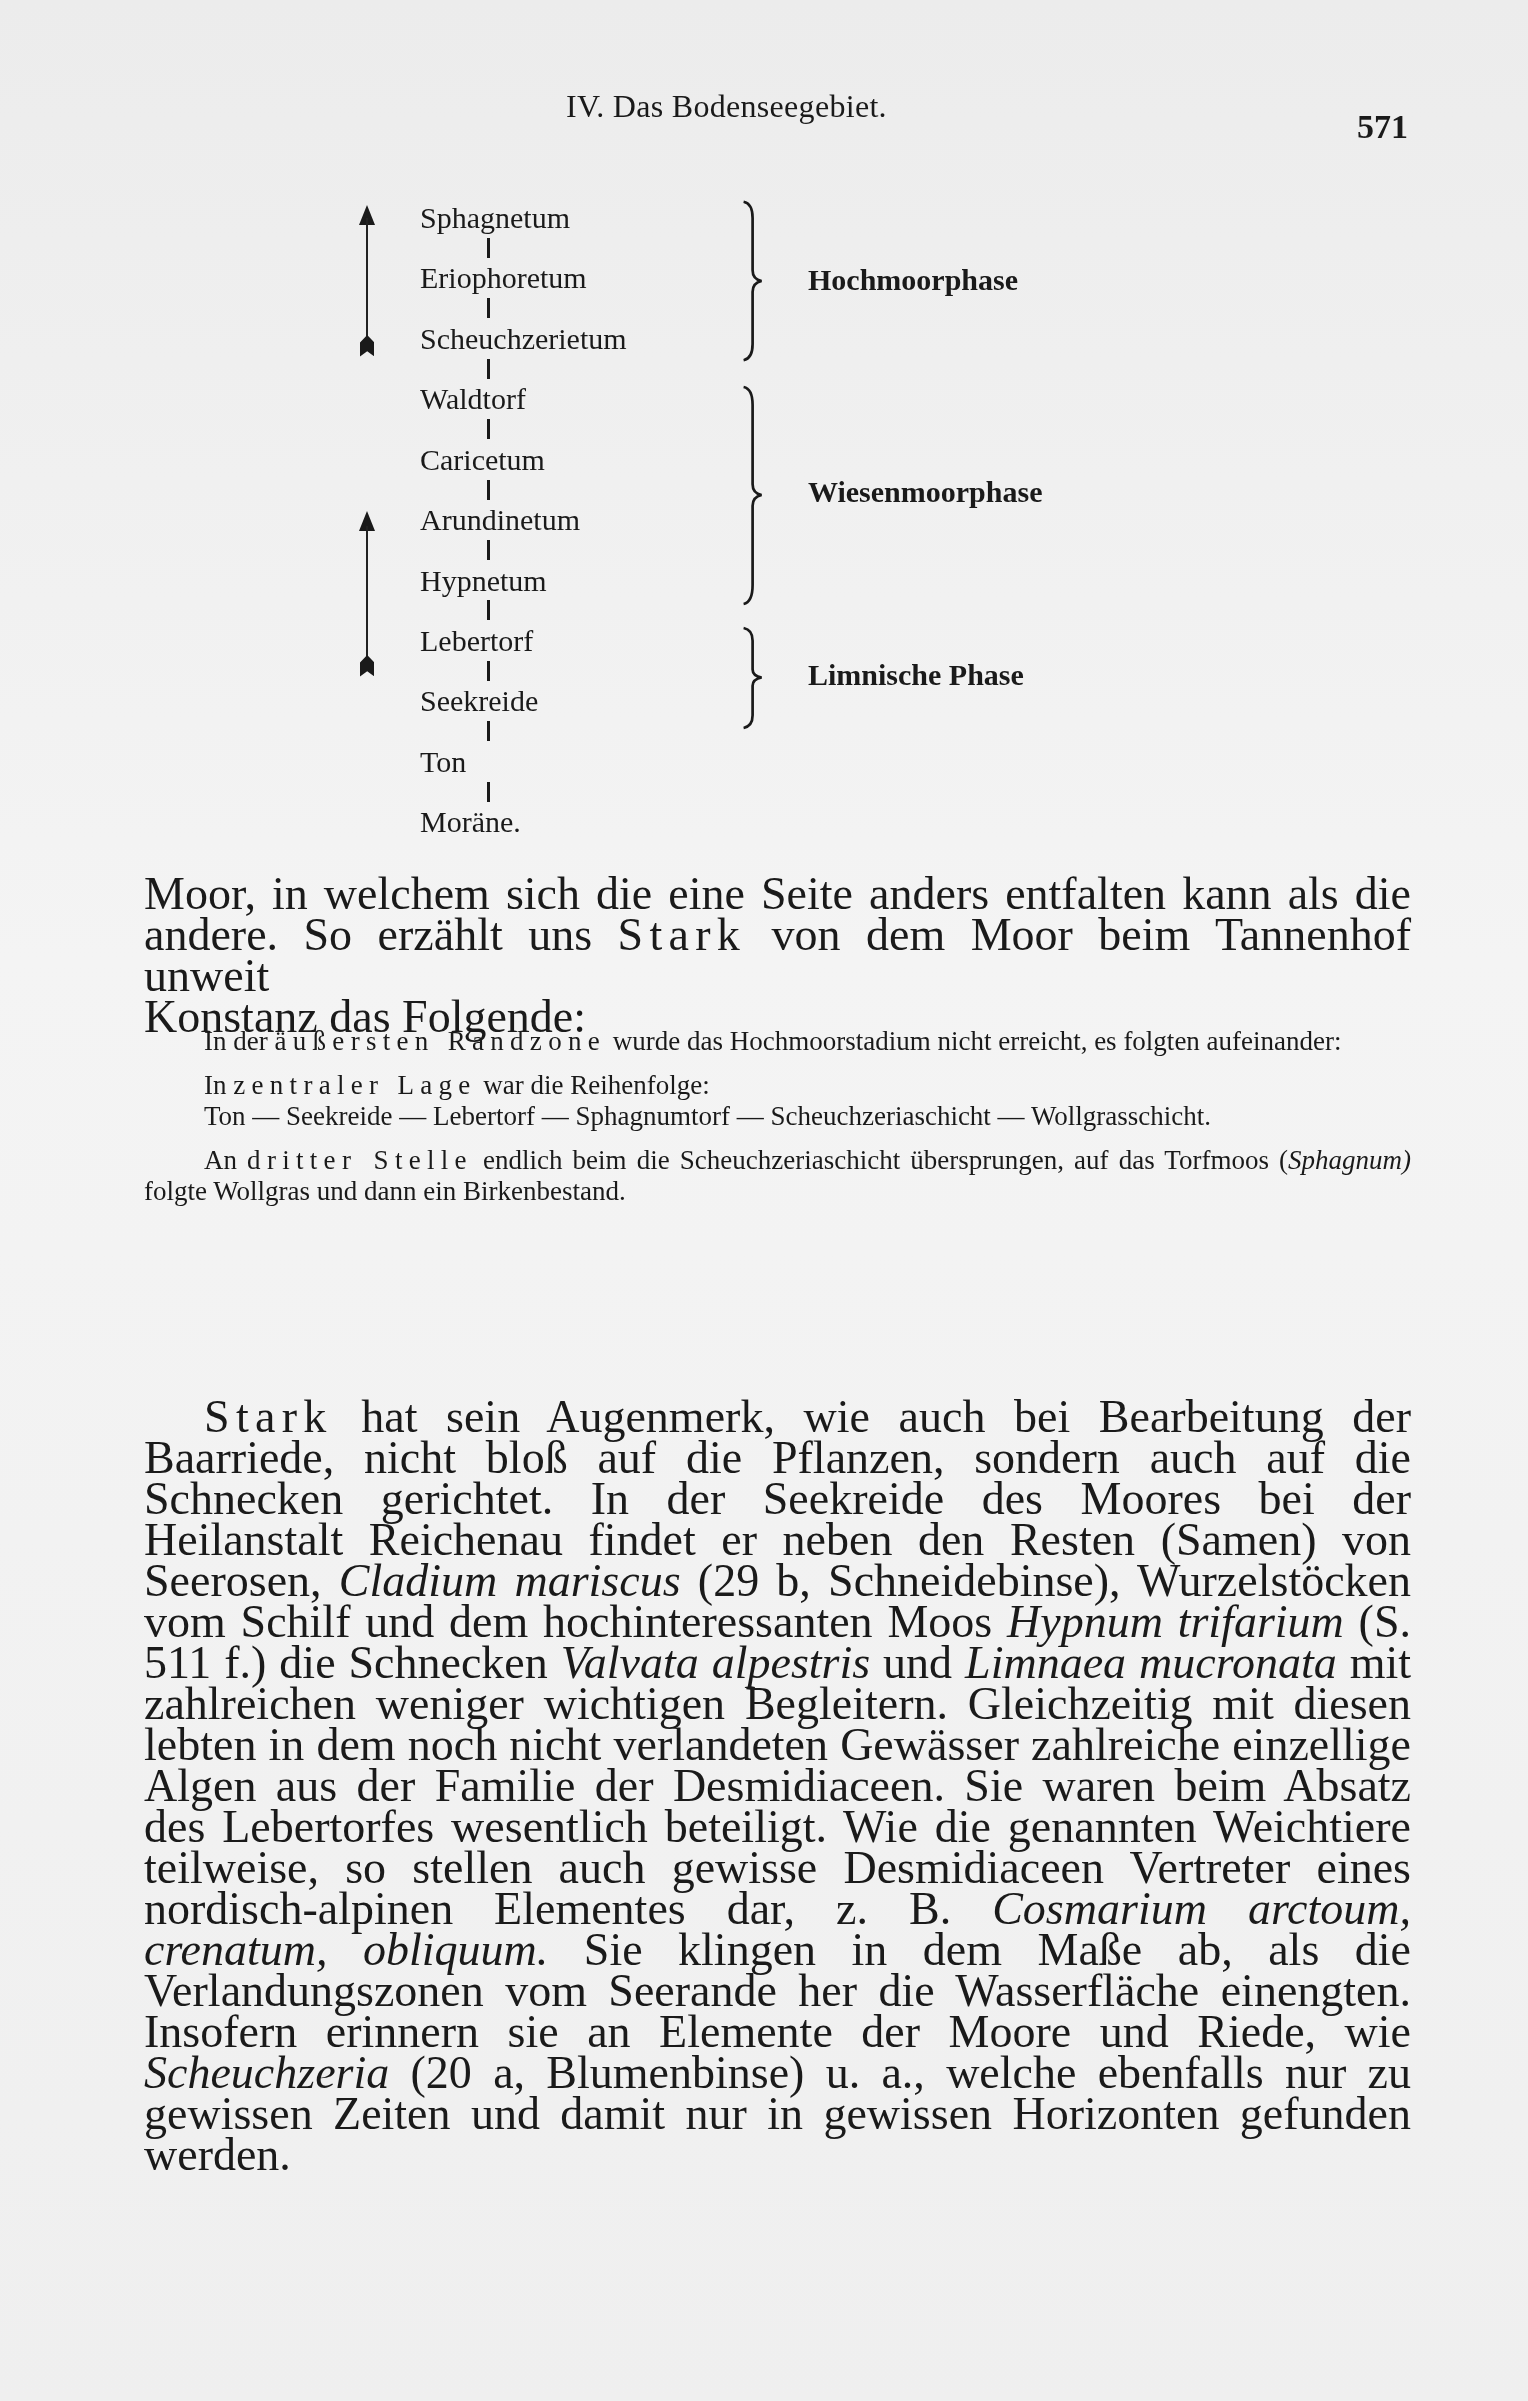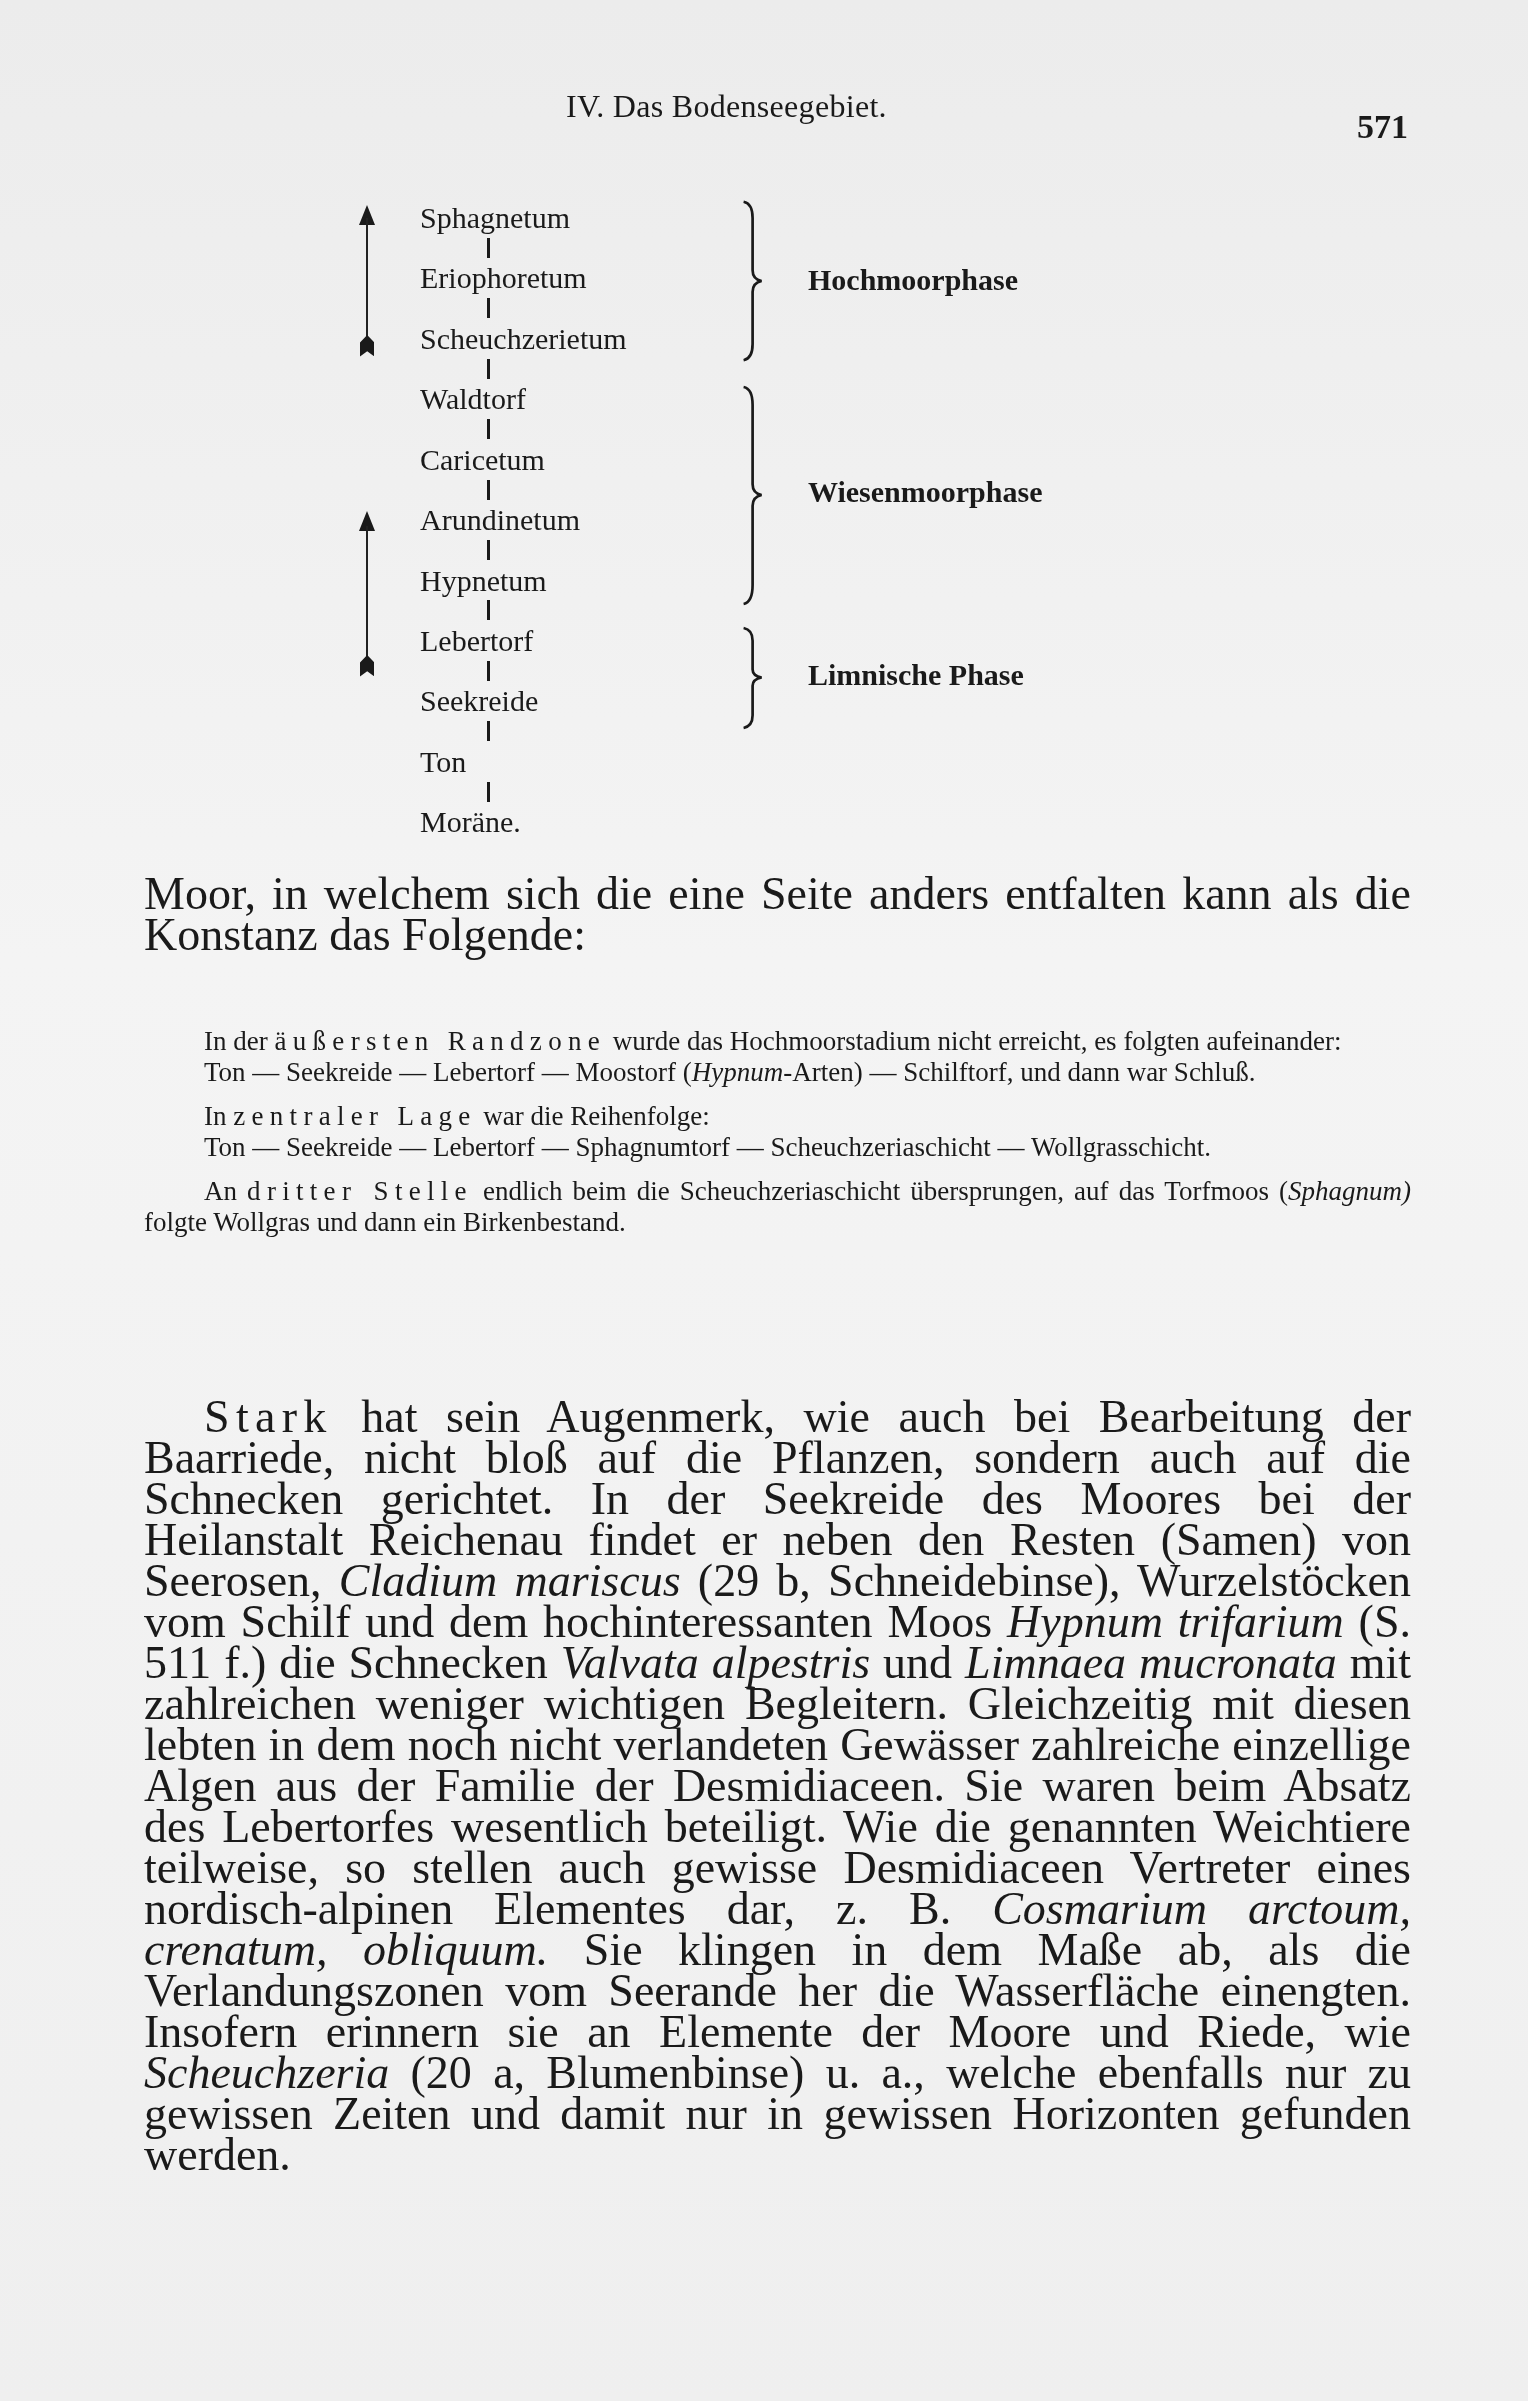--- a/index.html
+++ b/index.html
@@ -107,26 +107,26 @@
       <path d="M4 2 Q14 4 14 16 L14 48 Q14 55 24 57 Q14 59 14 66 L14 99 Q14 111 4 113" fill="none" stroke="#1a1a1a" stroke-width="3"></path>
     </svg>
 
     <div class="phase" style="top:63px">Hochmoorphase</div>
     <div class="phase" style="top:275px">Wiesenmoorphase</div>
     <div class="phase" style="top:458px">Limnische Phase</div>
   </div>
 
   <div class="body-text" style="top:873px">
     <p style="text-align:justify;text-align-last:justify">Moor, in welchem sich die eine Seite anders entfalten kann als die</p>
+    <p style="text-align-last:justify"><span>andere. So erzählt uns </span><span class="spaced">Stark</span><span> von dem Moor beim Tannenhof unweit</span></p>
     <p>Konstanz das Folgende:</p>
   </div>
 
   <div class="small-text" style="top:1026px">
     <p class="indent"><span>In der </span><span class="spaced">äußersten Randzone</span><span> wurde das Hochmoorstadium nicht erreicht, es folgten aufeinander:</span></p>
-    <p class="indent"><span>Ton — Seekreide — Lebertorf — Moostorf (</span><i>Hypnum</i><span>-Arten) — Schilftorf, und dann war Schluß.</span></p>
     <p class="indent" style="margin-top:13px"><span>In </span><span class="spaced">zentraler Lage</span><span> war die Reihenfolge:</span></p>
     <p class="indent">Ton — Seekreide — Lebertorf — Sphagnumtorf — Scheuchzeriaschicht — Wollgrasschicht.</p>
     <p class="indent" style="margin-top:12.6px"><span>An </span><span class="spaced">dritter Stelle</span><span> endlich beim die Scheuchzeriaschicht übersprungen, auf das Torfmoos (</span><i>Sphagnum)</i><span> folgte Wollgras und dann ein Birkenbestand.</span></p>
   </div>
 
   <div class="body-text" style="top:1396px;line-height:41px">
     <p class="indent"><span class="spaced">Stark</span><span> hat sein Augenmerk, wie auch bei Bearbeitung der Baarriede, nicht bloß auf die Pflanzen, sondern auch auf die Schnecken gerichtet. In der Seekreide des Moores bei der Heilanstalt Reichenau findet er neben den Resten (Samen) von Seerosen, </span><i>Cladium mariscus</i><span> (29 b, Schneidebinse), Wurzelstöcken vom Schilf und dem hochinteressanten Moos </span><i>Hypnum trifarium</i><span> (S. 511 f.) die Schnecken </span><i>Valvata alpestris</i><span> und </span><i>Limnaea mucronata</i><span> mit zahlreichen weniger wichtigen Begleitern. Gleichzeitig mit diesen lebten in dem noch nicht verlandeten Gewässer zahlreiche einzellige Algen aus der Familie der Desmidiaceen. Sie waren beim Absatz des Lebertorfes wesentlich beteiligt. Wie die genannten Weichtiere teilweise, so stellen auch gewisse Desmidiaceen Vertreter eines nordisch-alpinen Elementes dar, z. B. </span><i>Cosmarium arctoum, crenatum, obliquum.</i><span> Sie klingen in dem Maße ab, als die Verlandungszonen vom Seerande her die Wasserfläche einengten. Insofern erinnern sie an Elemente der Moore und Riede, wie </span><i>Scheuchzeria</i><span> (20 a, Blumenbinse) u. a., welche ebenfalls nur zu gewissen Zeiten und damit nur in gewissen Horizonten gefunden werden.</span></p>
   </div>
 
 </div>

